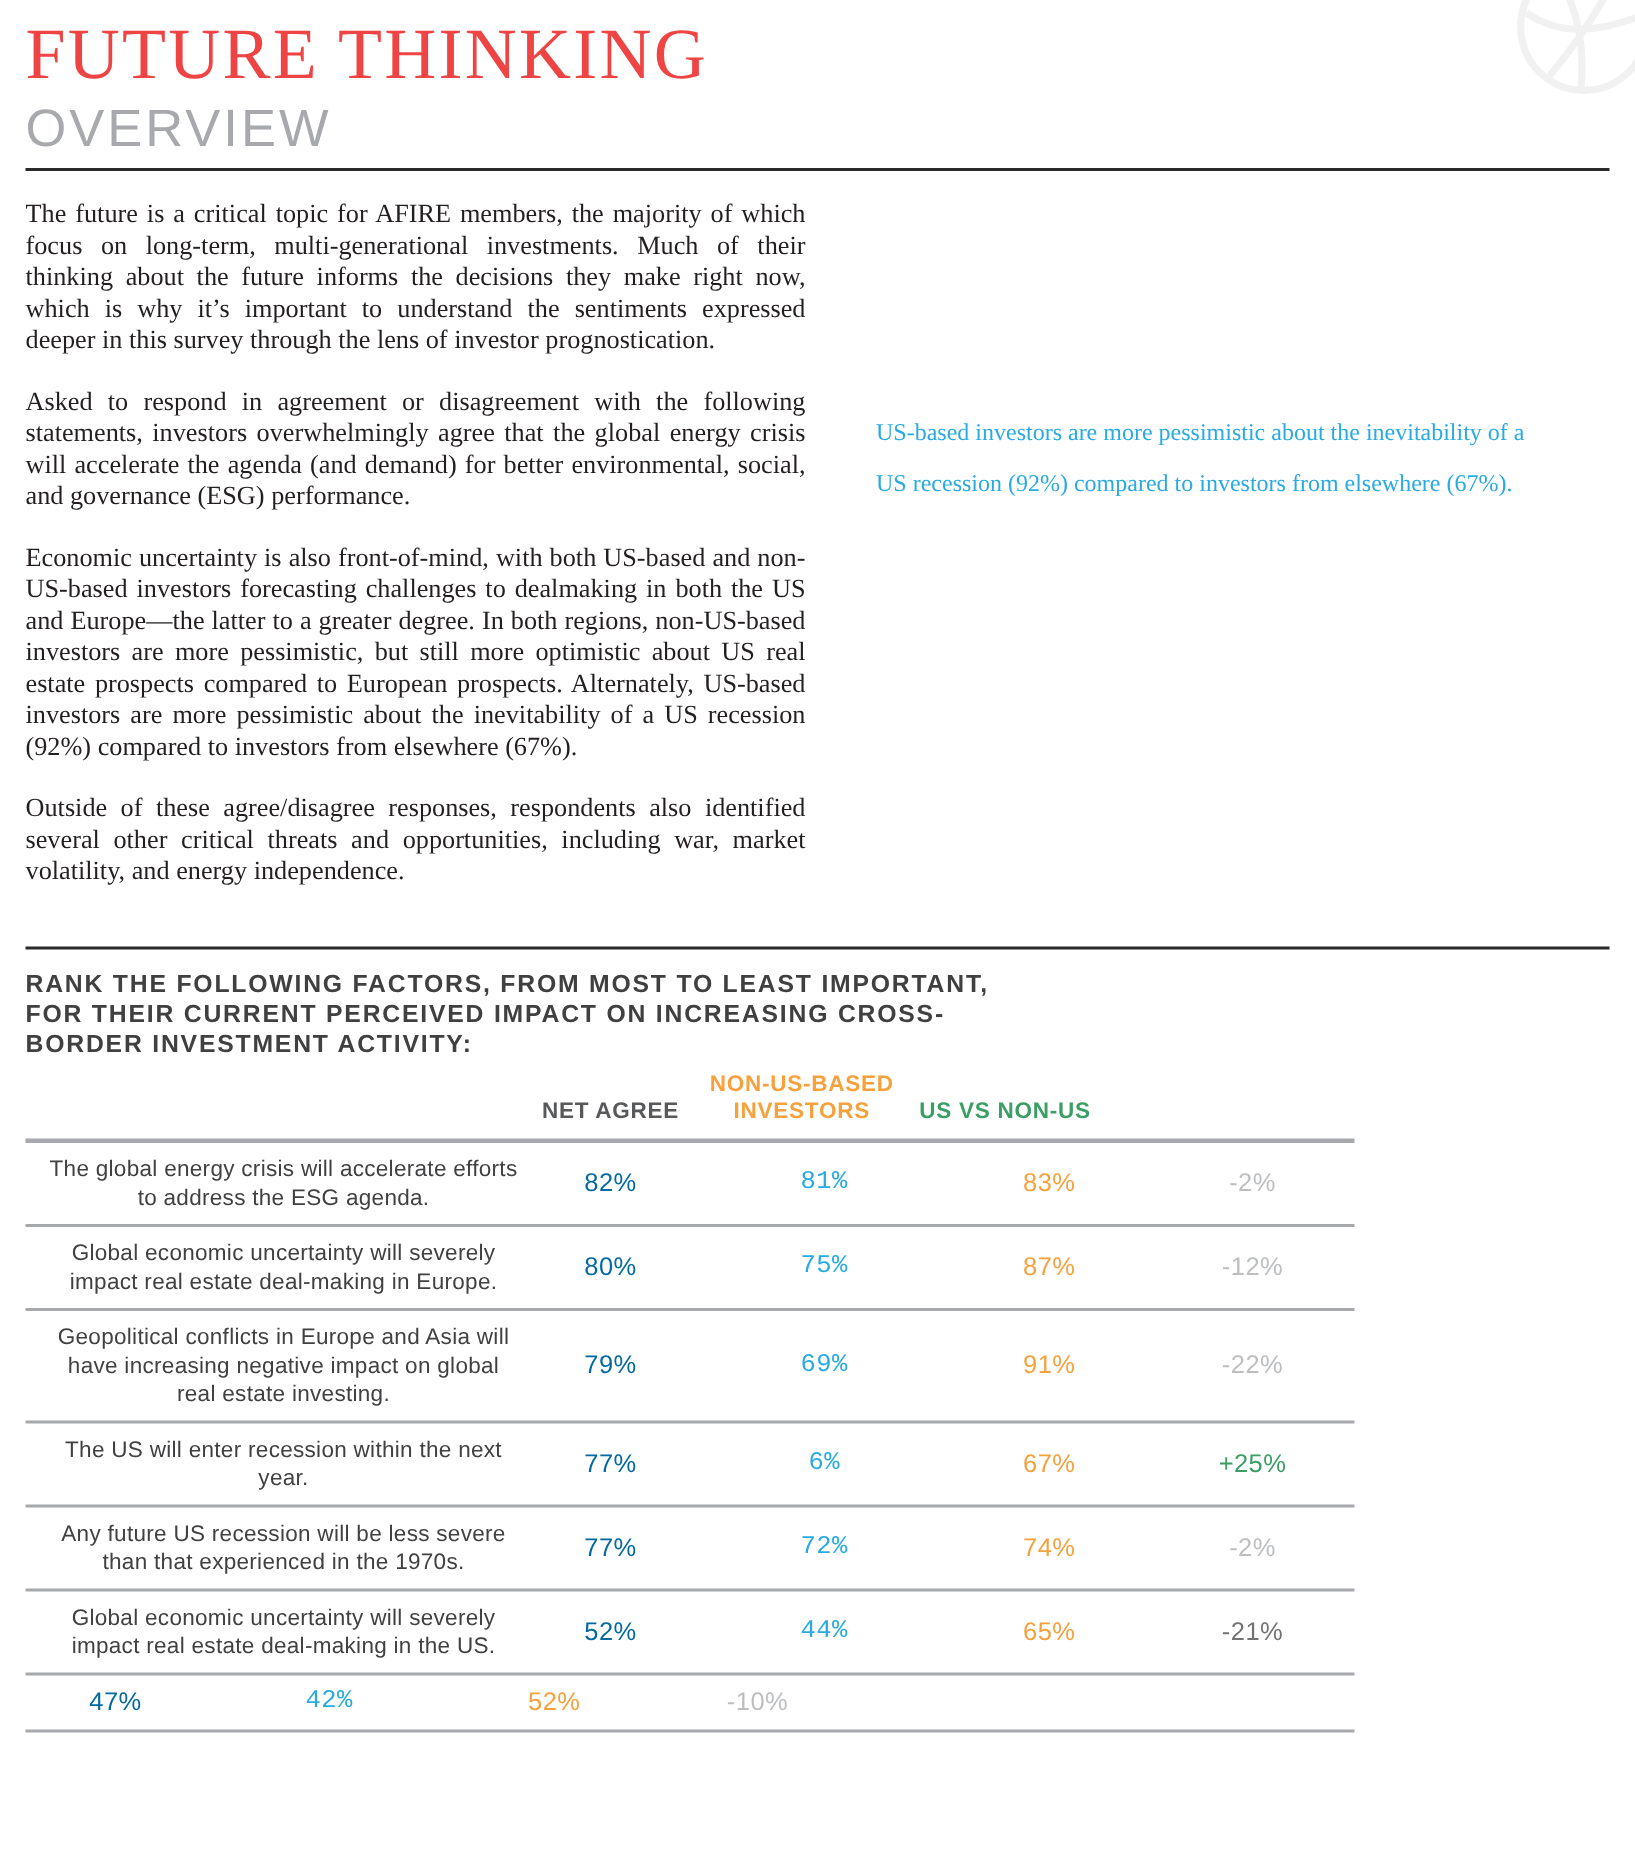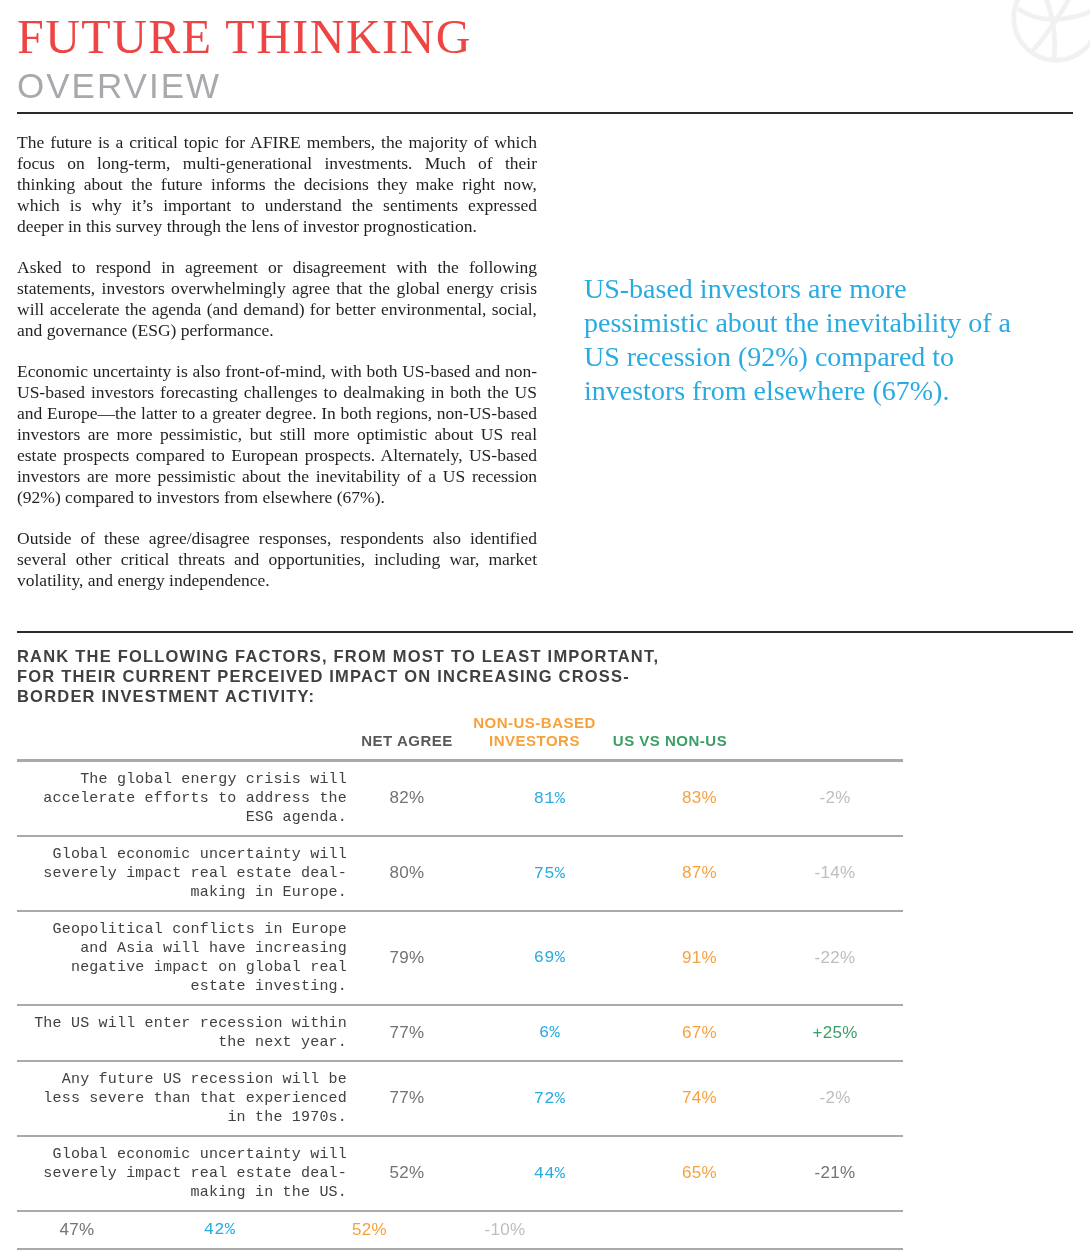--- a/index.html
+++ b/index.html
@@ -49,21 +49,21 @@
     font-size: 17.5px; line-height: 21px;
     text-align: justify;
     color: #231f20;
     margin-bottom: 20px;
   }
   .col-left p:last-child { margin-bottom: 4px; }
   .col-right { flex: 1; padding-left: 47px; }
   .pull-quote {
     margin-top: 140px;
     font-family: "Liberation Serif", serif;
-    font-size: 28px; line-height: 34px;
+    font-size: 16px; line-height: 34px;
     color: #29abe2;
     max-width: 440px;
   }
 
   
   .rank-section { margin: 36px 17px 0 17px; }
   .section-rule {
     border: none;
     border-top: 2px solid #2b2a2b;
     width: 1056px;
@@ -74,21 +74,21 @@
     font-weight: 700;
     font-size: 16.5px; line-height: 20px;
     letter-spacing: 1.2px;
     color: #404041;
     width: 660px;
   }
 
   
   .rank-table { width: 886px; margin-top: 8px; }
   .c { flex-shrink: 0; }
-  .stmt  { width: 330px; padding-left: 14px; text-align: right; font-family: Liberation Mono, monospace; }
+  .stmt  { width: 330px; padding-left: 14px; text-align: center; }
   .net   { width: 120px; text-align: center; }
   .us    { width: 165px; text-align: center; }
   .nonus { width: 135px; text-align: center; }
   .diff  { width: 136px; text-align: center; }
 
   .thead {
     display: flex; align-items: flex-end;
     padding-bottom: 9px;
     border-bottom: 3px solid #a7a9ac;
   }
@@ -109,21 +109,21 @@
     display: flex; align-items: center;
     padding: 8px 0;
     border-bottom: 2px solid #a7a9ac;
   }
   .trow .stmt {
     font-size: 15px; line-height: 19px;
     letter-spacing: 0.2px;
     color: #414042;
   }
   .val { font-size: 17px; letter-spacing: 0.3px; }
-  .val.net   { color: #737373; }
+  .val.net   { color: #0369a1; }
   .val.us    { color: #29abe2; font-family: Liberation Mono, monospace; }
   .val.nonus { color: #f7a13d; }
 </style>
 </head>
 <body>
 
 <header class="page-header">
   <svg class="watermark" viewBox="0 0 100 100" fill="none">
     <circle cx="50" cy="50" r="44" stroke="#e6e6e6" stroke-width="5"></circle>
     <path d="M10 40 Q 40 62 90 42" stroke="#e6e6e6" stroke-width="5"></path>
@@ -165,21 +165,21 @@
       <div class="c val us">81%</div>
       <div class="c val nonus">83%</div>
       <div class="c val diff" style="color: rgb(188, 190, 192);">-2%</div>
     </div>
 
     <div class="trow">
       <div class="c stmt">Global economic uncertainty will severely impact real estate deal-making in Europe.</div>
       <div class="c val net">80%</div>
       <div class="c val us">75%</div>
       <div class="c val nonus">87%</div>
-      <div class="c val diff" style="color: rgb(188, 190, 192);">-14%</div>
+      <div class="c val diff" style="color: rgb(188, 190, 192);">-12%</div>
     </div>
 
     <div class="trow">
       <div class="c stmt">Geopolitical conflicts in Europe and Asia will have increasing negative impact on global real estate investing.</div>
       <div class="c val net">79%</div>
       <div class="c val us">69%</div>
       <div class="c val nonus">91%</div>
       <div class="c val diff" style="color: rgb(188, 190, 192);">-22%</div>
     </div>
 

